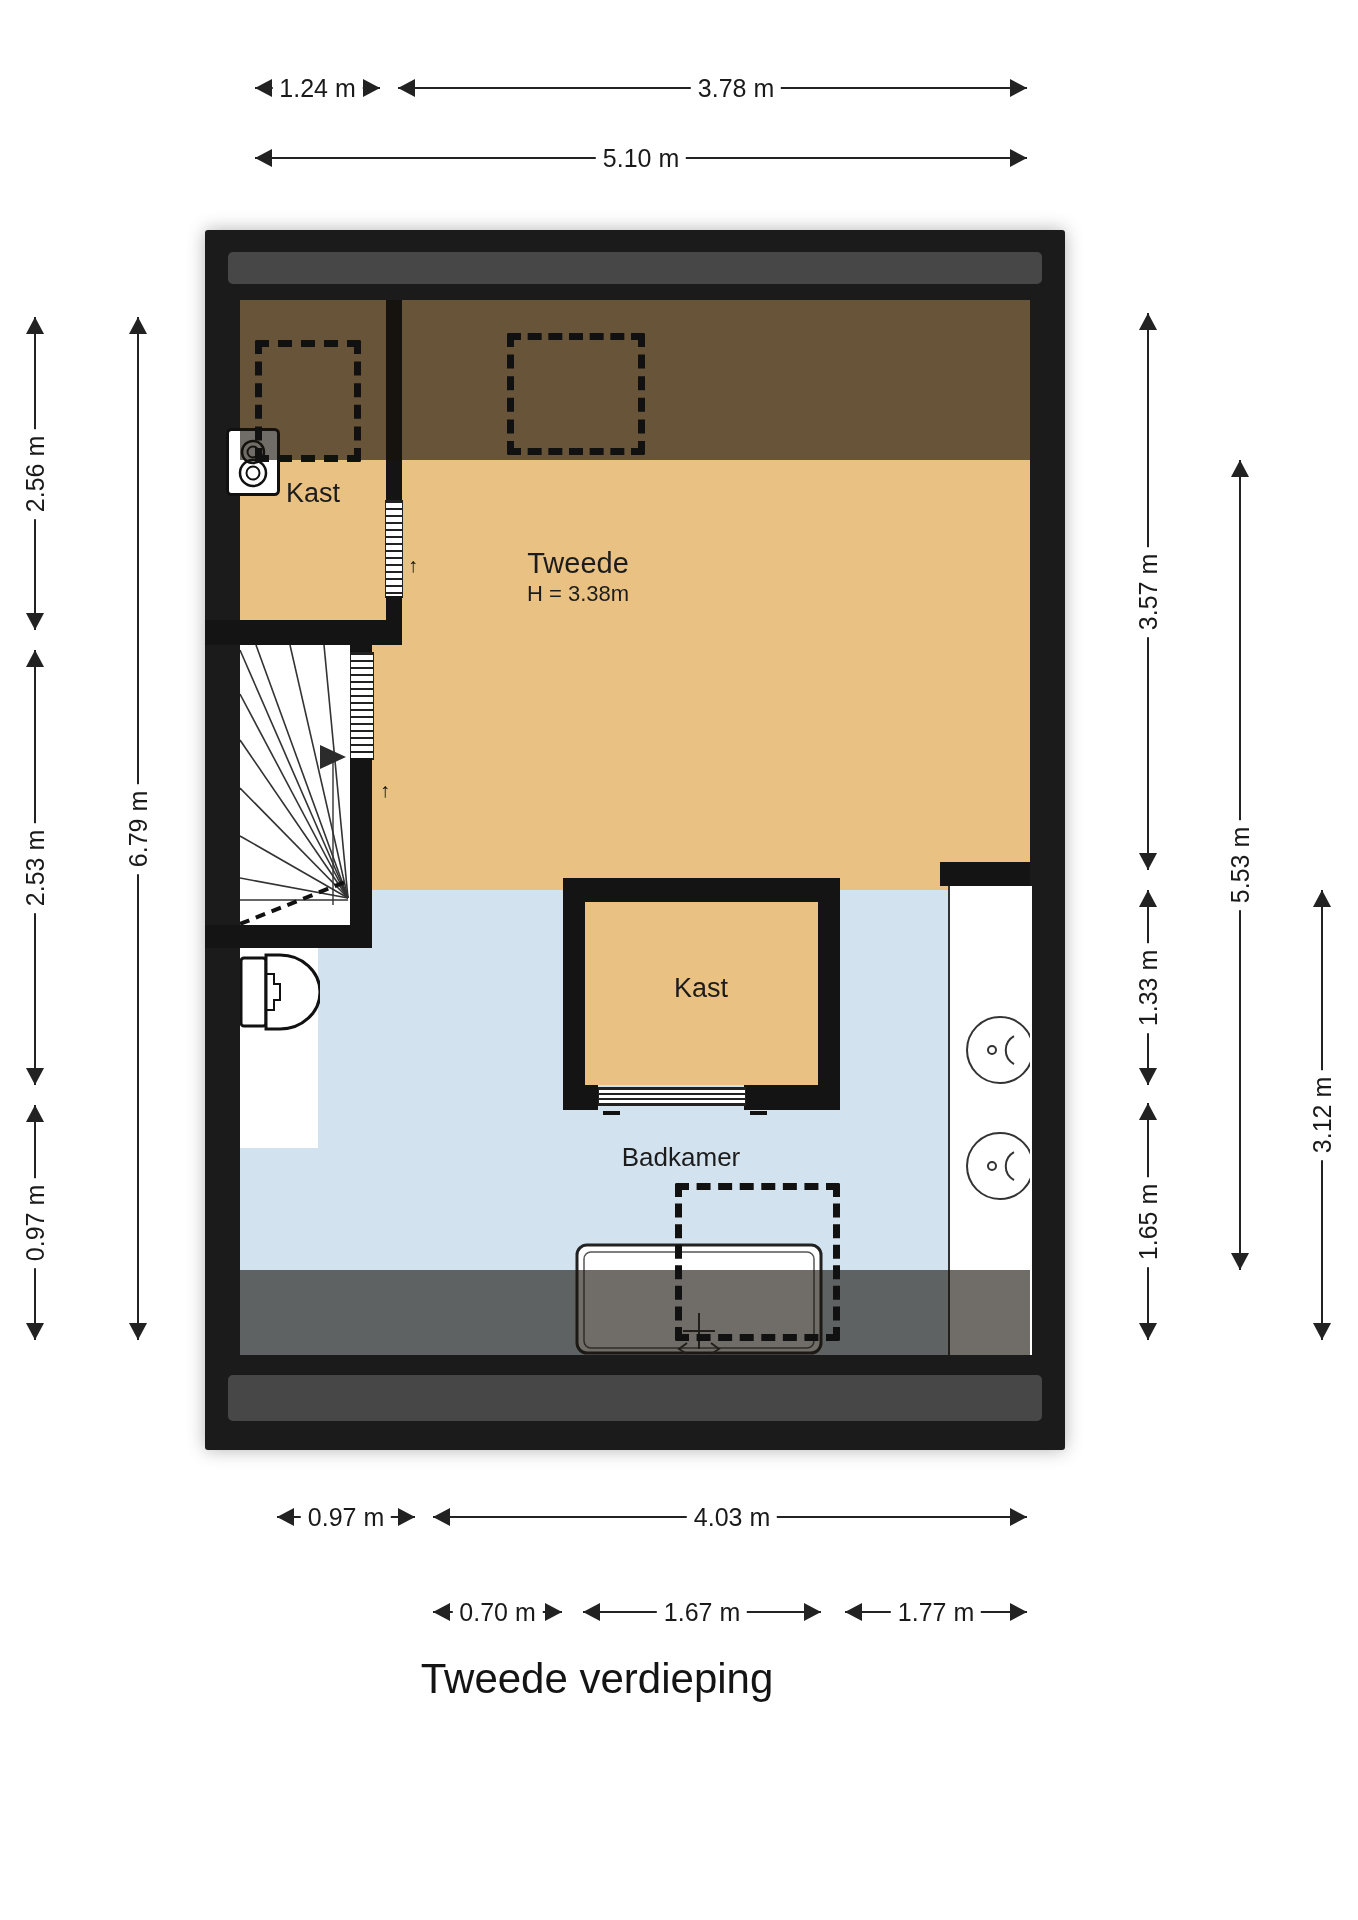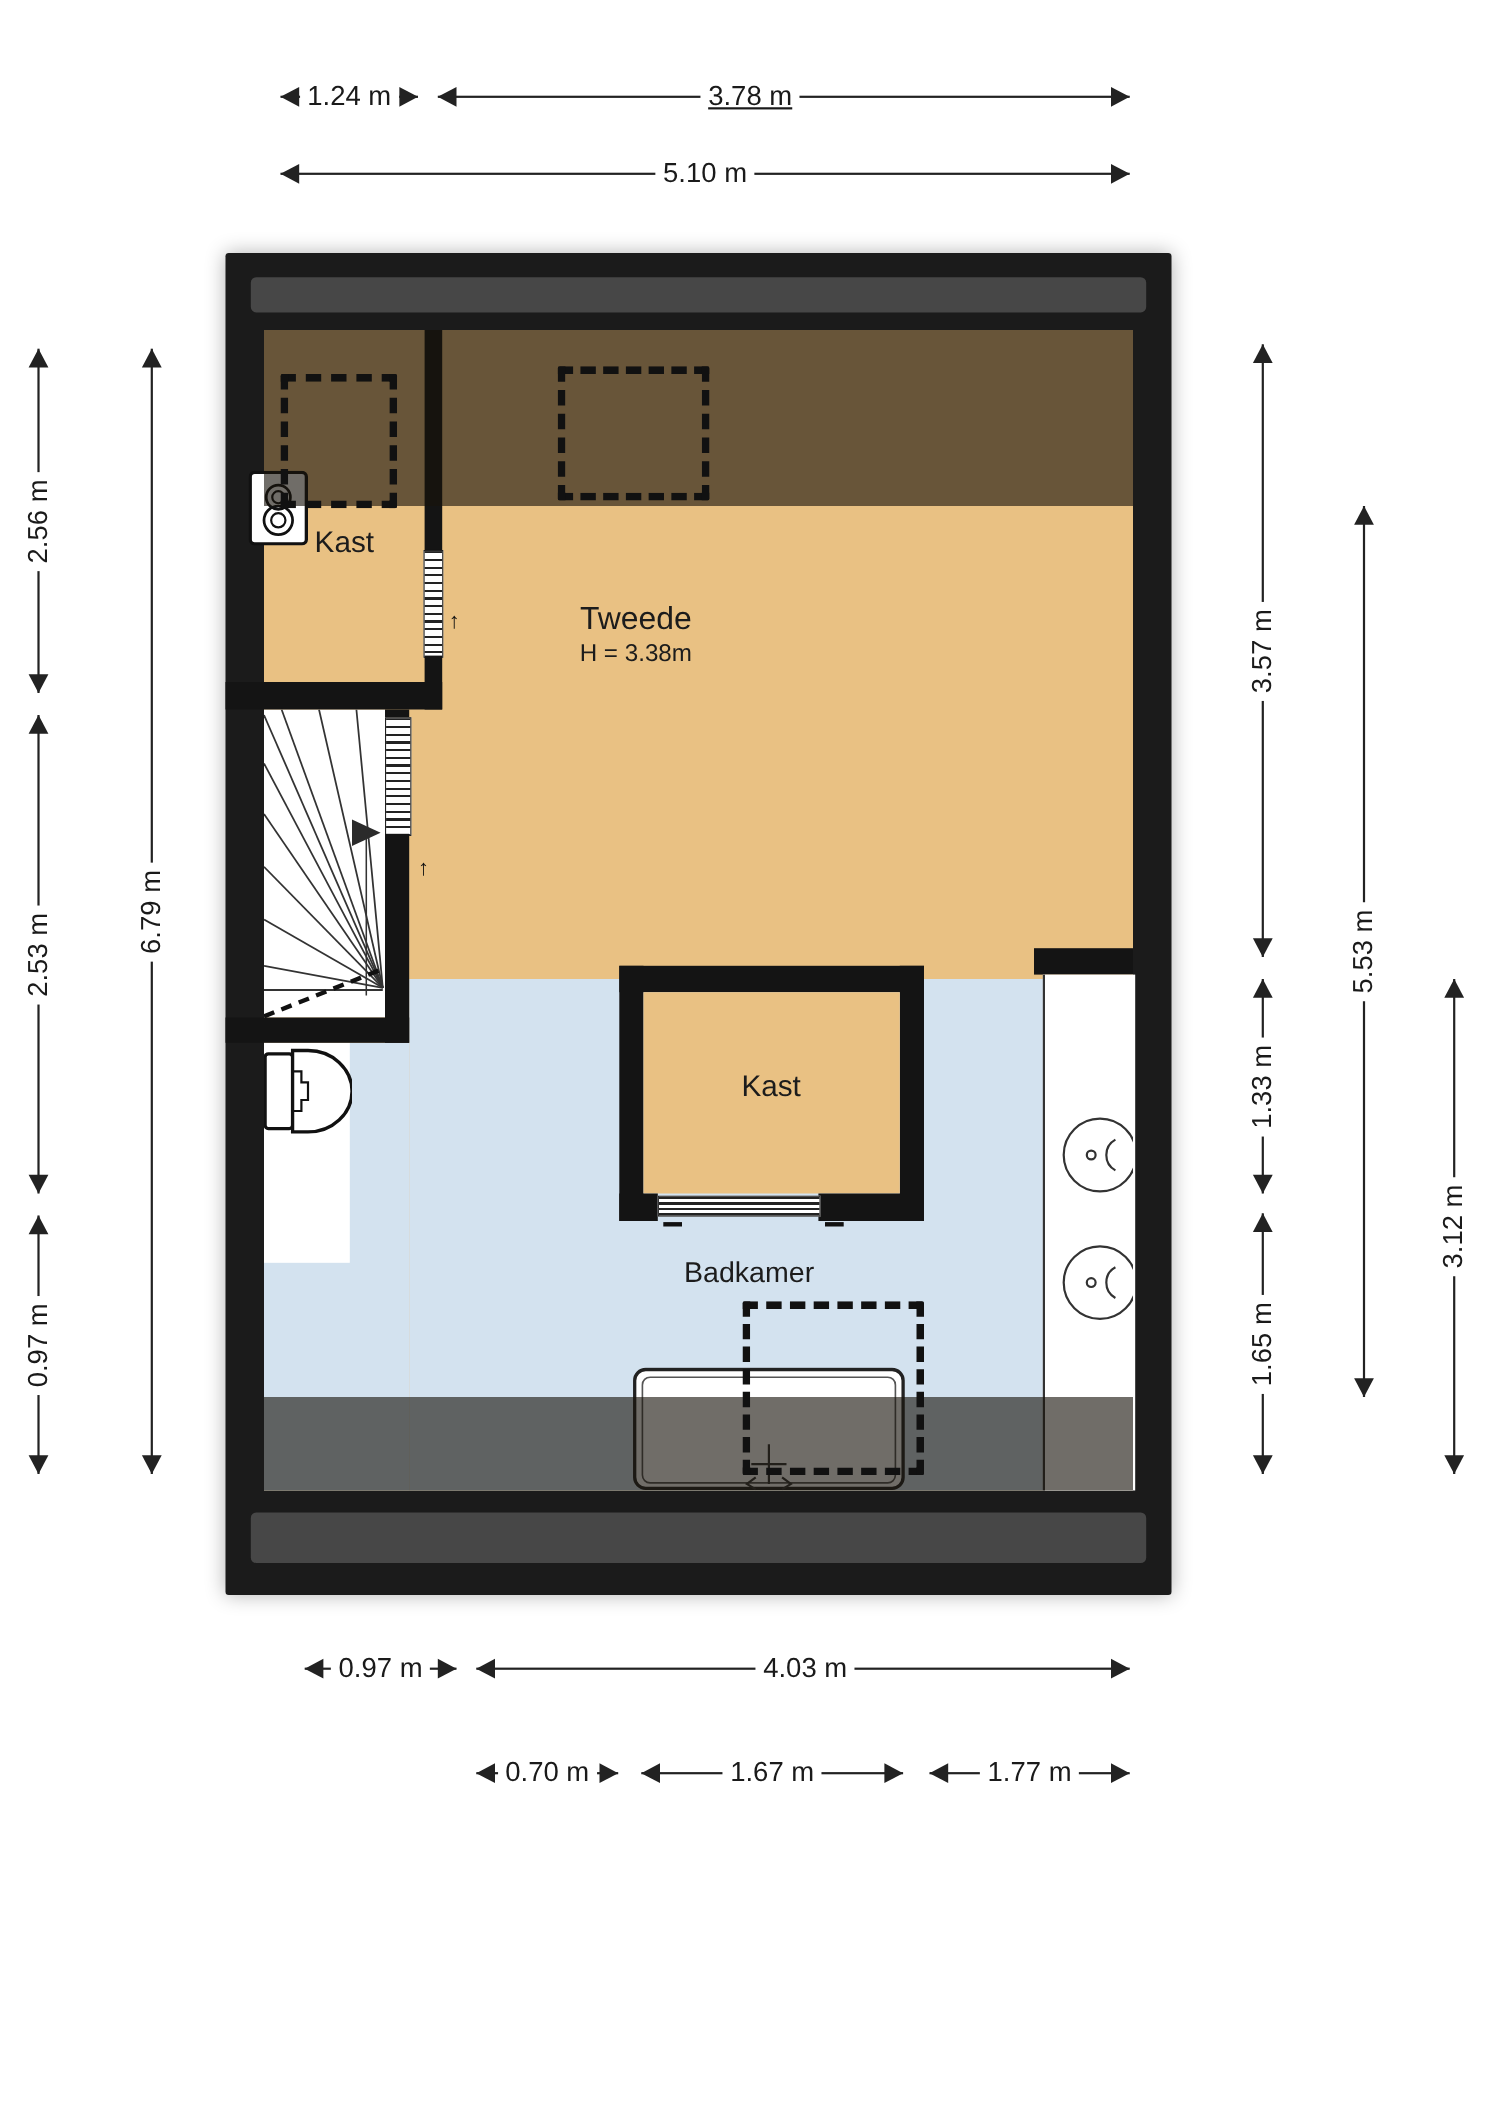--- a/index.html
+++ b/index.html
@@ -154,21 +154,21 @@
   </div>
 
   <div id="dims">
       <div class="dim-line-h" style="left: 255px; top: 87px; width: 125px;"></div>
       <div class="dim-head" style="border-top: 9px solid transparent; border-bottom: 9px solid transparent; border-right: 17px solid rgb(34, 34, 34); left: 255px; top: 79px;"></div>
       <div class="dim-head" style="border-top: 9px solid transparent; border-bottom: 9px solid transparent; border-left: 17px solid rgb(34, 34, 34); left: 363px; top: 79px;"></div>
       <div class="dim-label" style="left: 317.5px; top: 88px; transform: translate(-50%, -50%);">1.24 m</div>
       <div class="dim-line-h" style="left: 398px; top: 87px; width: 629px;"></div>
       <div class="dim-head" style="border-top: 9px solid transparent; border-bottom: 9px solid transparent; border-right: 17px solid rgb(34, 34, 34); left: 398px; top: 79px;"></div>
       <div class="dim-head" style="border-top: 9px solid transparent; border-bottom: 9px solid transparent; border-left: 17px solid rgb(34, 34, 34); left: 1010px; top: 79px;"></div>
-      <div class="dim-label" style="left: 682px; top: 88px; transform: translate(-50%, -50%); text-decoration: underline;">3.78 m</div>
+      <div class="dim-label" style="left: 736px; top: 88px; transform: translate(-50%, -50%);">3.78 m</div>
       <div class="dim-line-h" style="left: 255px; top: 157px; width: 772px;"></div>
       <div class="dim-head" style="border-top: 9px solid transparent; border-bottom: 9px solid transparent; border-right: 17px solid rgb(34, 34, 34); left: 255px; top: 149px;"></div>
       <div class="dim-head" style="border-top: 9px solid transparent; border-bottom: 9px solid transparent; border-left: 17px solid rgb(34, 34, 34); left: 1010px; top: 149px;"></div>
       <div class="dim-label" style="left: 641px; top: 158px; transform: translate(-50%, -50%);">5.10 m</div>
       <div class="dim-line-h" style="left: 277px; top: 1516px; width: 138px;"></div>
       <div class="dim-head" style="border-top: 9px solid transparent; border-bottom: 9px solid transparent; border-right: 17px solid rgb(34, 34, 34); left: 277px; top: 1508px;"></div>
       <div class="dim-head" style="border-top: 9px solid transparent; border-bottom: 9px solid transparent; border-left: 17px solid rgb(34, 34, 34); left: 398px; top: 1508px;"></div>
       <div class="dim-label" style="left: 346px; top: 1517px; transform: translate(-50%, -50%);">0.97 m</div>
       <div class="dim-line-h" style="left: 433px; top: 1516px; width: 594px;"></div>
       <div class="dim-head" style="border-top: 9px solid transparent; border-bottom: 9px solid transparent; border-right: 17px solid rgb(34, 34, 34); left: 433px; top: 1508px;"></div>
@@ -218,15 +218,16 @@
       <div class="dim-head" style="border-left: 9px solid transparent; border-right: 9px solid transparent; border-bottom: 17px solid rgb(34, 34, 34); left: 1231px; top: 460px;"></div>
       <div class="dim-head" style="border-left: 9px solid transparent; border-right: 9px solid transparent; border-top: 17px solid rgb(34, 34, 34); left: 1231px; top: 1253px;"></div>
       <div class="dim-label" style="left: 1240px; top: 865px; transform: translate(-50%, -50%) rotate(-90deg);">5.53 m</div>
       <div class="dim-line-v" style="left: 1321px; top: 890px; height: 450px;"></div>
       <div class="dim-head" style="border-left: 9px solid transparent; border-right: 9px solid transparent; border-bottom: 17px solid rgb(34, 34, 34); left: 1313px; top: 890px;"></div>
       <div class="dim-head" style="border-left: 9px solid transparent; border-right: 9px solid transparent; border-top: 17px solid rgb(34, 34, 34); left: 1313px; top: 1323px;"></div>
       <div class="dim-label" style="left: 1322px; top: 1115px; transform: translate(-50%, -50%) rotate(-90deg);">3.12 m</div>
     </div>
 
   <div class="abs" id="title-block">
+    <div>Tweede verdieping</div>
   </div>
 
 </div>
 
 </body></html>

